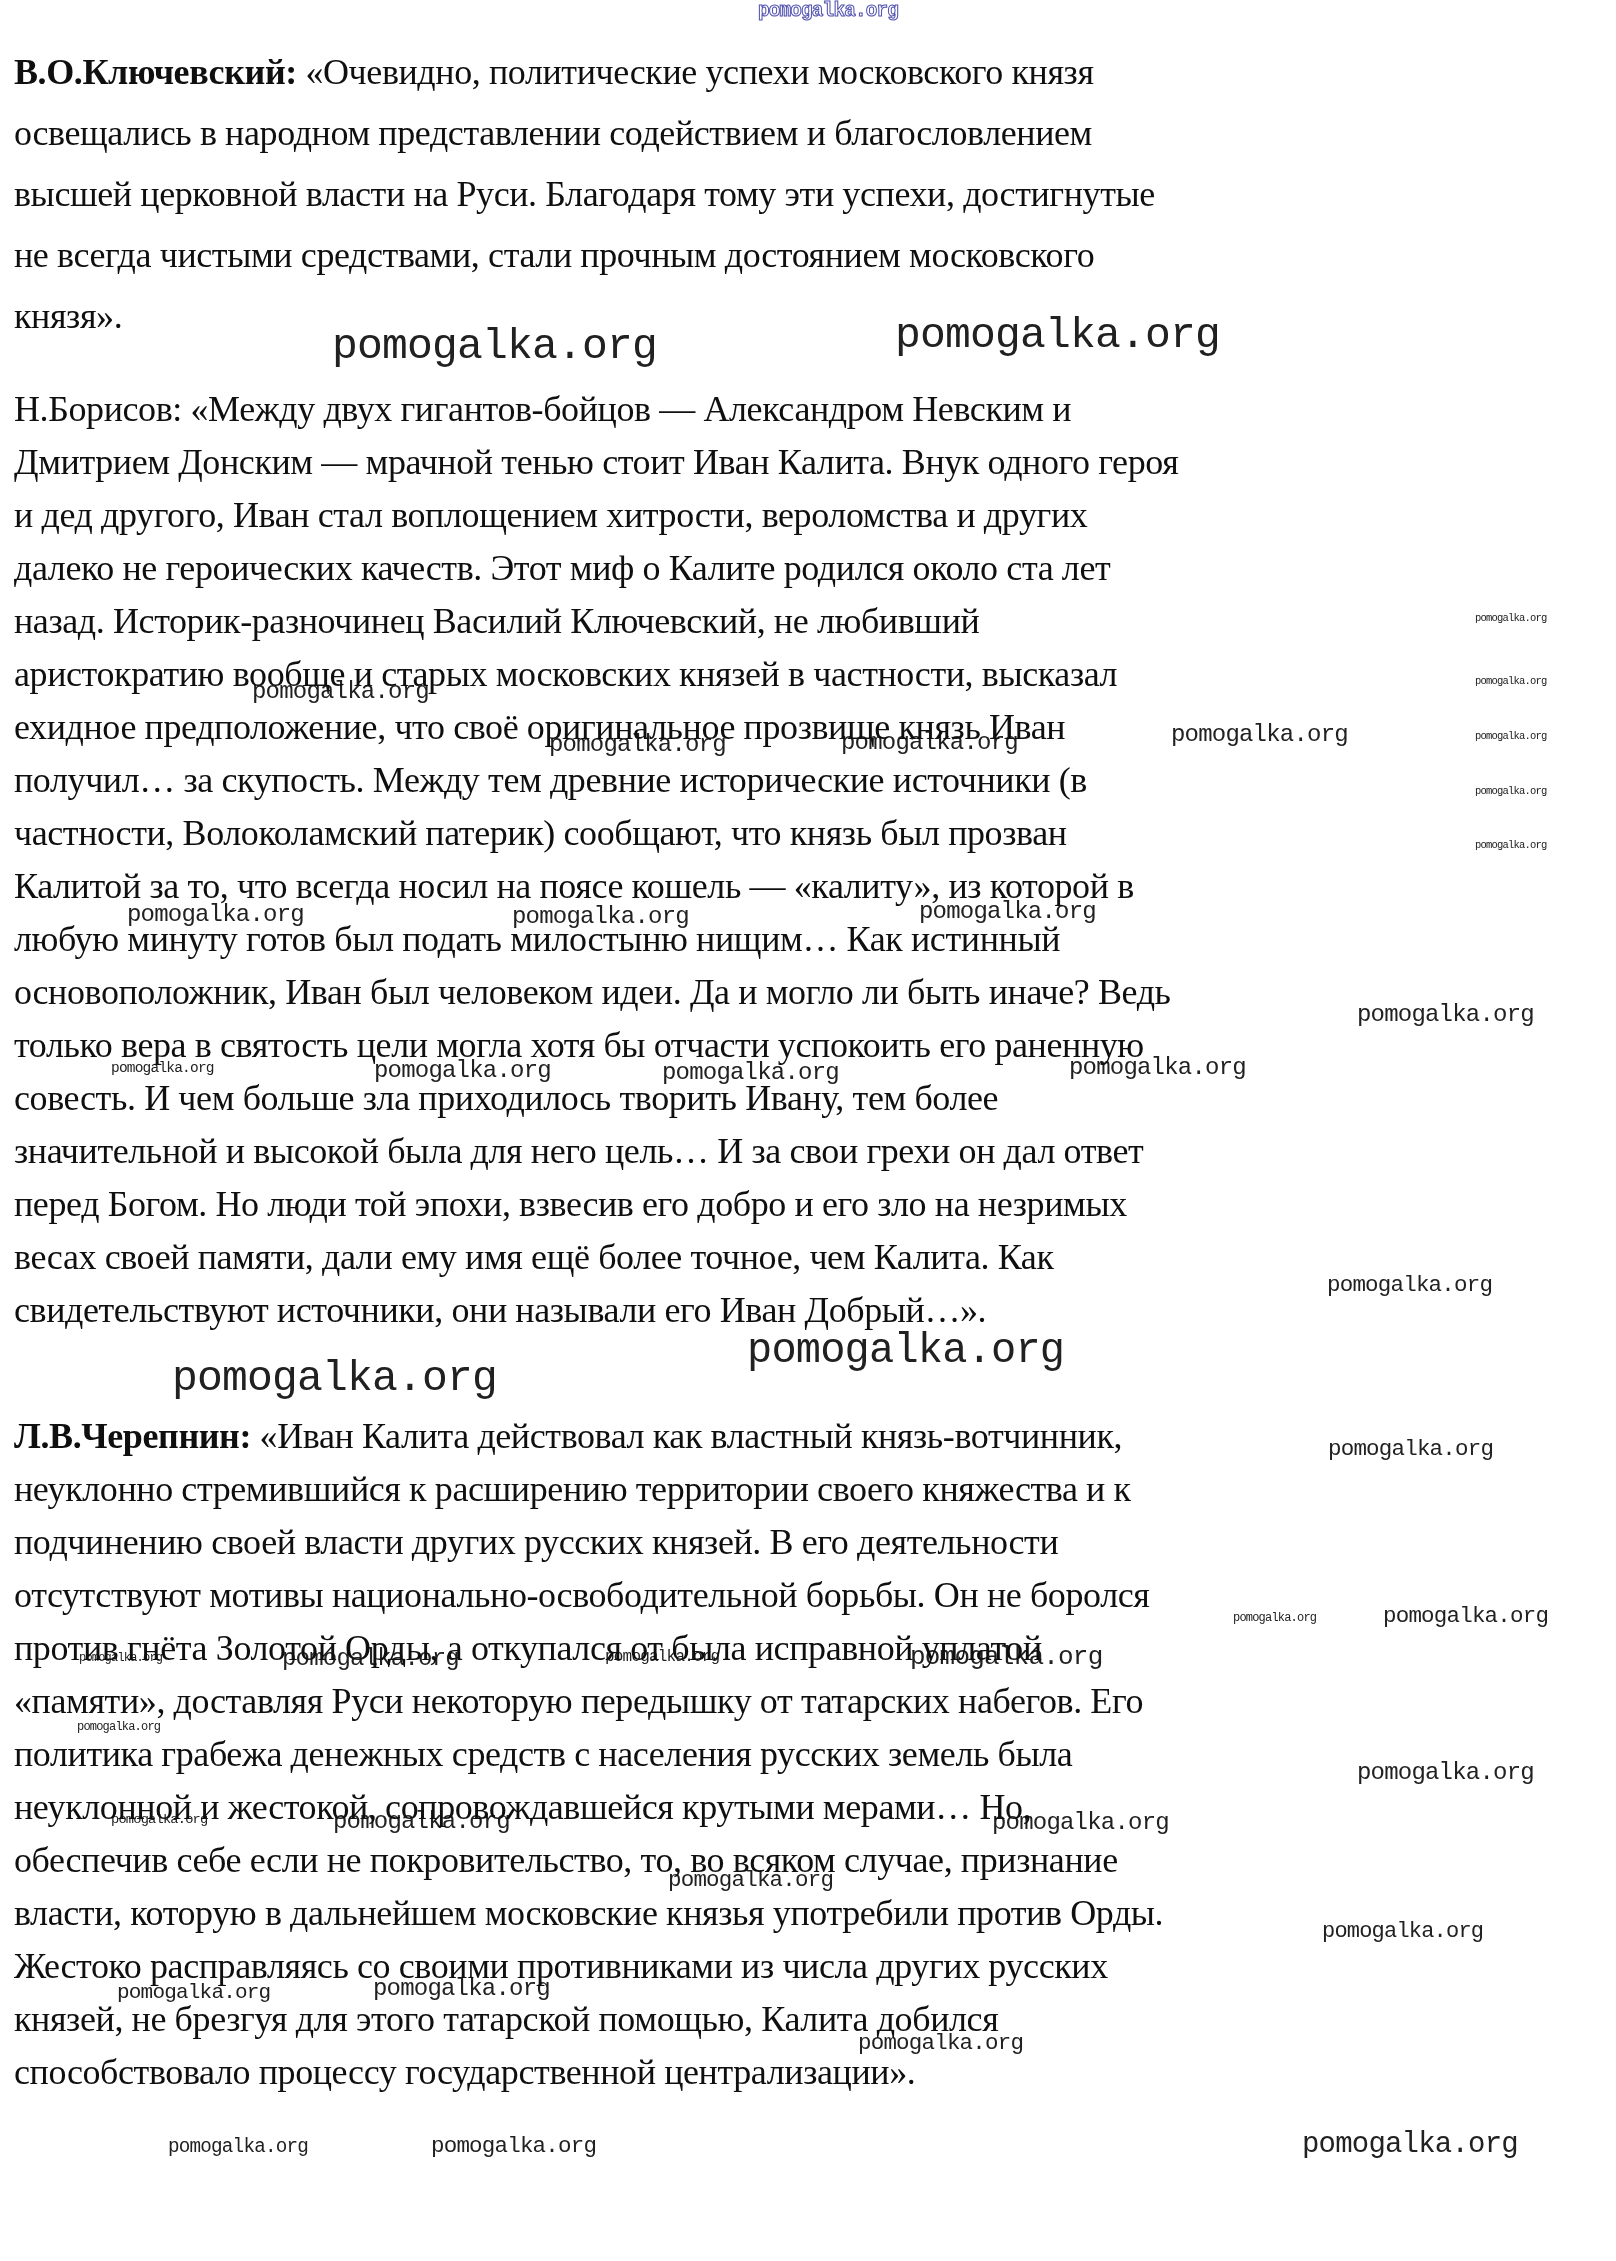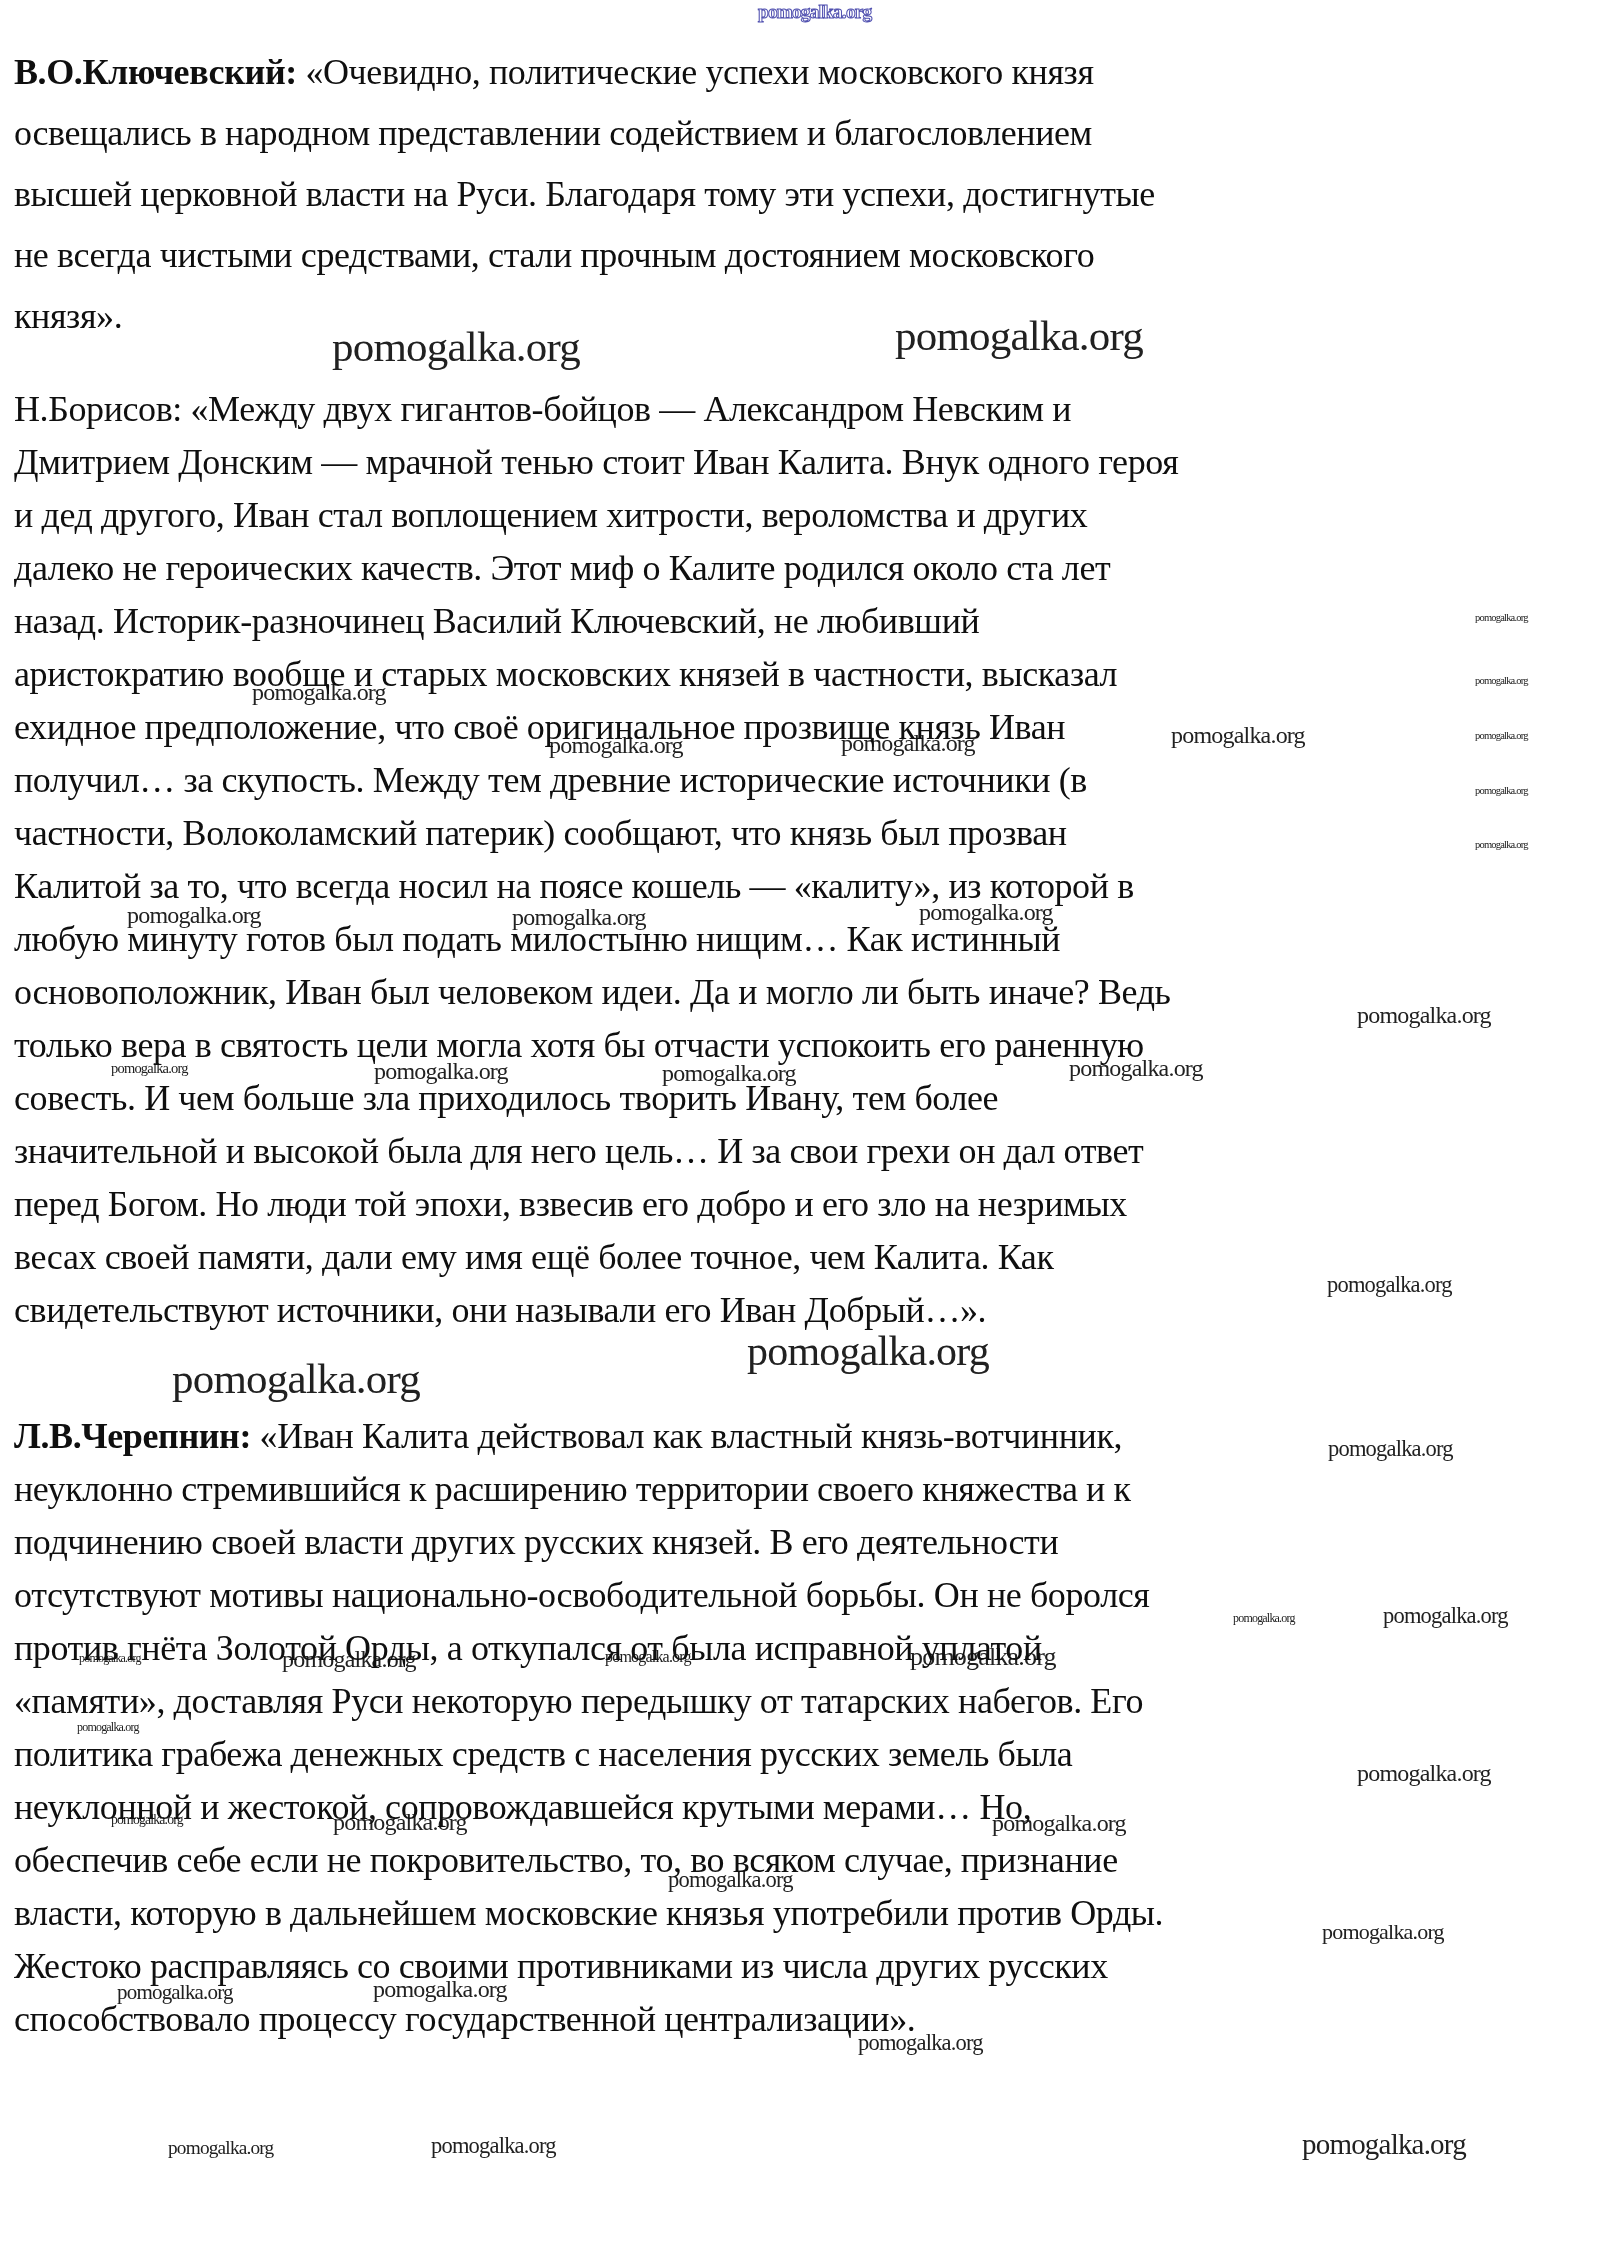--- a/index.html
+++ b/index.html
@@ -20,21 +20,21 @@
   }
   .para .line {
     white-space: nowrap;
     letter-spacing: -0.4px;
   }
   .para-1 { line-height: 61px; }
   .para-2, .para-3 { line-height: 53px; }
   .author-bold { font-weight: bold; }
   .wm {
     position: absolute;
-    font-family: Liberation Serif, serif;
+    font-family: Liberation Mono, monospace;
     color: #212121;
     letter-spacing: -0.8px;
     line-height: 1;
     white-space: nowrap;
   }
   .wm-outline {
     color: #ffffff;
     -webkit-text-stroke: 1px #5252b0;
     text-shadow: 0 0 0.8px #7a7ac8;
     font-weight: 700;
@@ -121,16 +121,17 @@
       <div class="line">неуклонно стремившийся к расширению территории своего княжества и к</div>
       <div class="line">подчинению своей власти других русских князей. В его деятельности</div>
       <div class="line">отсутствуют мотивы национально-освободительной борьбы. Он не боролся</div>
       <div class="line">против гнёта Золотой Орды, а откупался от была исправной уплатой</div>
       <div class="line">«памяти», доставляя Руси некоторую передышку от татарских набегов. Его</div>
       <div class="line">политика грабежа денежных средств с населения русских земель была</div>
       <div class="line">неуклонной и жестокой, сопровождавшейся крутыми мерами… Но,</div>
       <div class="line">обеспечив себе если не покровительство, то, во всяком случае, признание</div>
       <div class="line">власти, которую в дальнейшем московские князья употребили против Орды.</div>
       <div class="line">Жестоко расправляясь со своими противниками из числа других русских</div>
+      <div class="line">князей, не брезгуя для этого татарской помощью, Калита добился</div>
       <div class="line">способствовало процессу государственной централизации».</div>
     </div>
 </div>
 
 
 </body></html>

